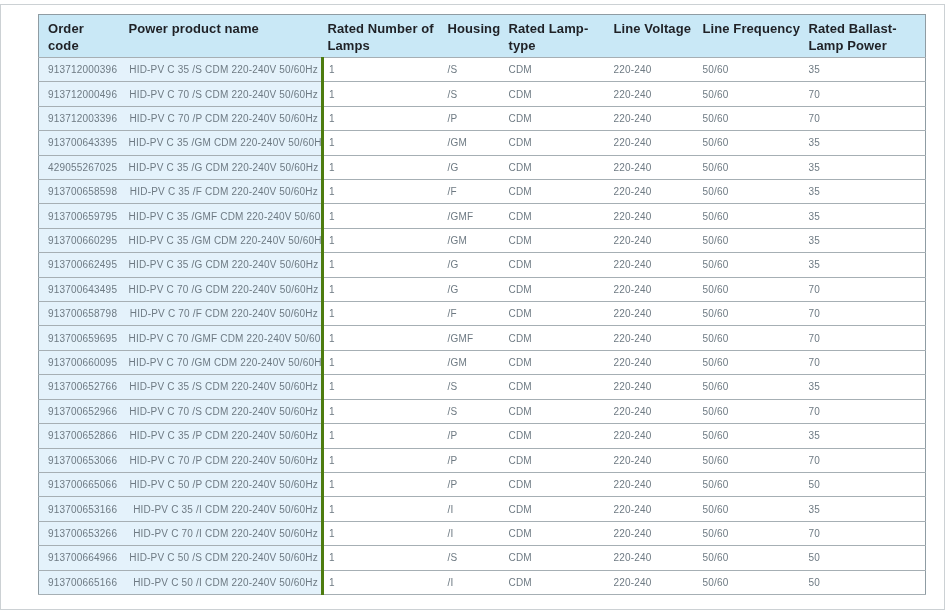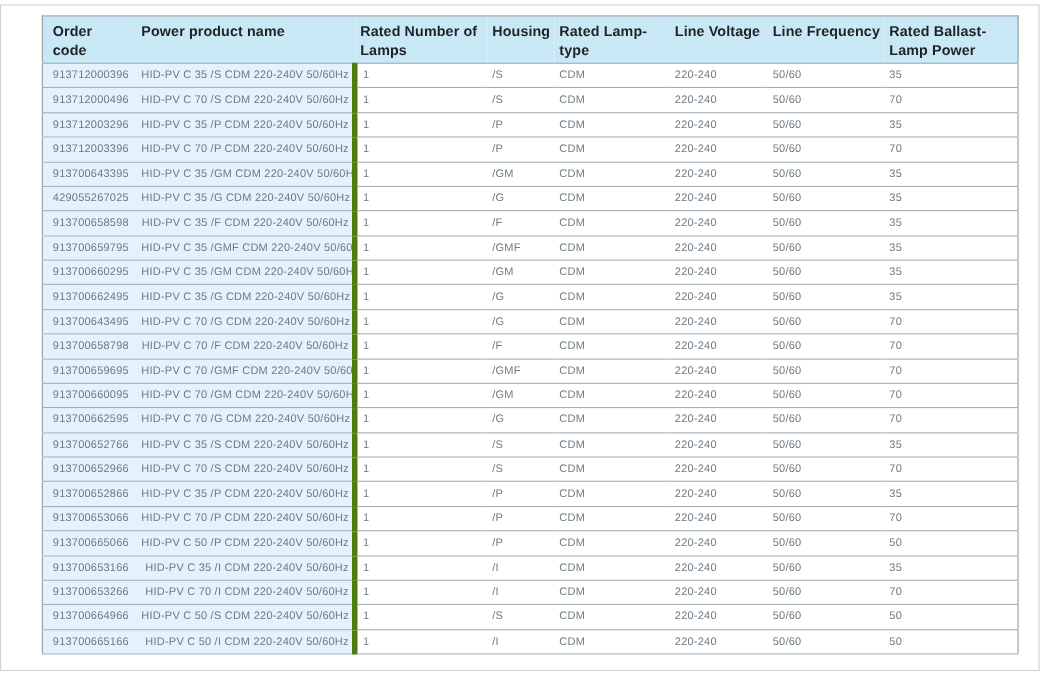--- a/index.html
+++ b/index.html
@@ -54,21 +54,21 @@
     vertical-align:middle;
     padding:0 3px 0 5px;
     white-space:nowrap;
     overflow:hidden;
     letter-spacing:0.2px;
   }
   .product-table th.c0,.product-table th.c1,
   .product-table td.c0,.product-table td.c1{padding-left:9px;}
   .product-table tbody td.c0,
   .product-table tbody td.c1{background:var(--row-accent);text-align:right;}
-  .product-table tbody td.c1{border-right:5px solid #4d7c0f;}
+  .product-table tbody td.c1{border-right:3px solid #4d7c0f;}
 </style>
 </head>
 <body>
 
 <div class="page">
   <div class="frame"></div>
 
   <table class="product-table">
     <colgroup>
       <col style="width:81px">
@@ -110,30 +110,20 @@
           <td class="c0">913712000496</td>
           <td class="c1">HID-PV C 70 /S CDM 220-240V 50/60Hz</td>
           <td class="c2">1</td>
           <td class="c3">/S</td>
           <td class="c4">CDM</td>
           <td class="c5">220-240</td>
           <td class="c6">50/60</td>
           <td class="c7">70</td>
         </tr>
         <tr>
-          <td class="c0">913712003296</td>
-          <td class="c1">HID-PV C 35 /P CDM 220-240V 50/60Hz</td>
-          <td class="c2">1</td>
-          <td class="c3">/P</td>
-          <td class="c4">CDM</td>
-          <td class="c5">220-240</td>
-          <td class="c6">50/60</td>
-          <td class="c7">35</td>
-        </tr>
-        <tr>
           <td class="c0">913712003396</td>
           <td class="c1">HID-PV C 70 /P CDM 220-240V 50/60Hz</td>
           <td class="c2">1</td>
           <td class="c3">/P</td>
           <td class="c4">CDM</td>
           <td class="c5">220-240</td>
           <td class="c6">50/60</td>
           <td class="c7">70</td>
         </tr>
         <tr>
@@ -224,30 +214,20 @@
           <td class="c4">CDM</td>
           <td class="c5">220-240</td>
           <td class="c6">50/60</td>
           <td class="c7">70</td>
         </tr>
         <tr>
           <td class="c0">913700660095</td>
           <td class="c1">HID-PV C 70 /GM CDM 220-240V 50/60Hz</td>
           <td class="c2">1</td>
           <td class="c3">/GM</td>
-          <td class="c4">CDM</td>
-          <td class="c5">220-240</td>
-          <td class="c6">50/60</td>
-          <td class="c7">70</td>
-        </tr>
-        <tr>
-          <td class="c0">913700662595</td>
-          <td class="c1">HID-PV C 70 /G CDM 220-240V 50/60Hz</td>
-          <td class="c2">1</td>
-          <td class="c3">/G</td>
           <td class="c4">CDM</td>
           <td class="c5">220-240</td>
           <td class="c6">50/60</td>
           <td class="c7">70</td>
         </tr>
         <tr>
           <td class="c0">913700652766</td>
           <td class="c1">HID-PV C 35 /S CDM 220-240V 50/60Hz</td>
           <td class="c2">1</td>
           <td class="c3">/S</td>

